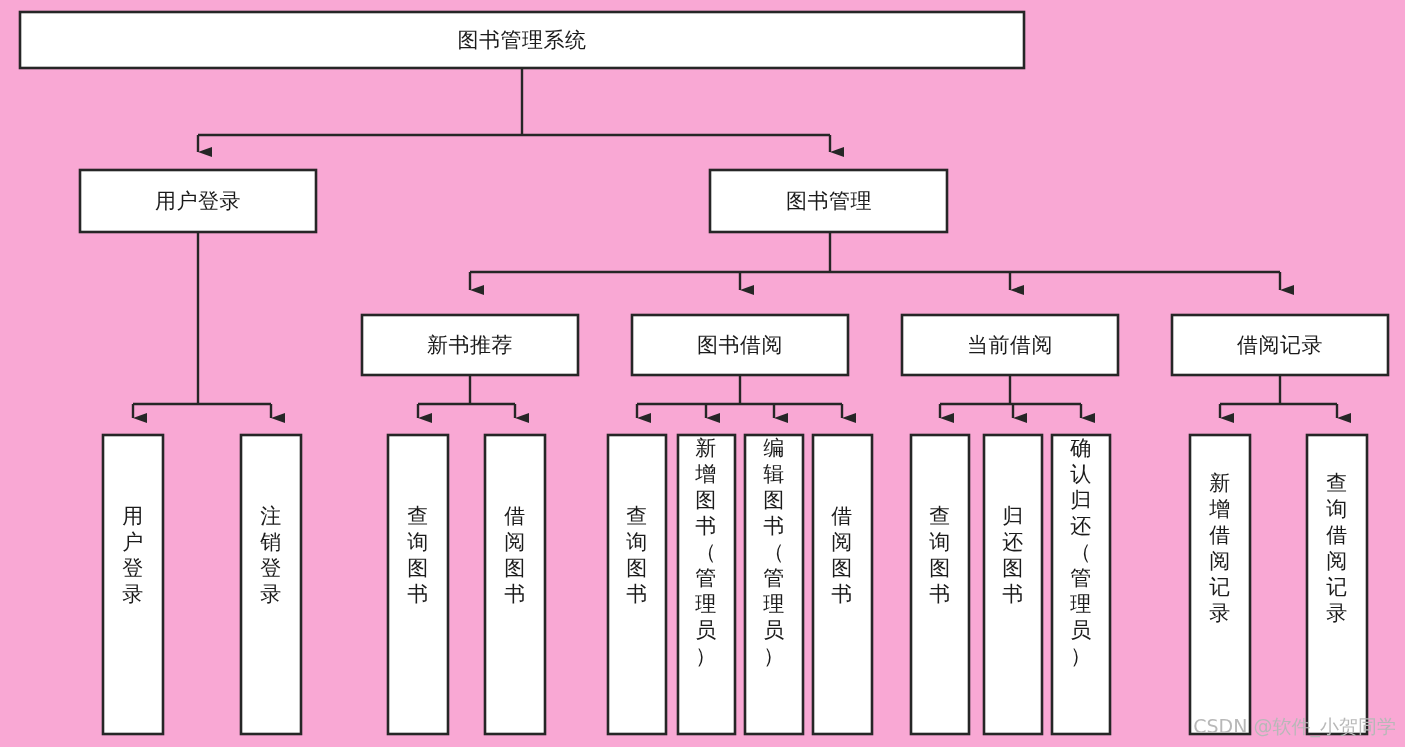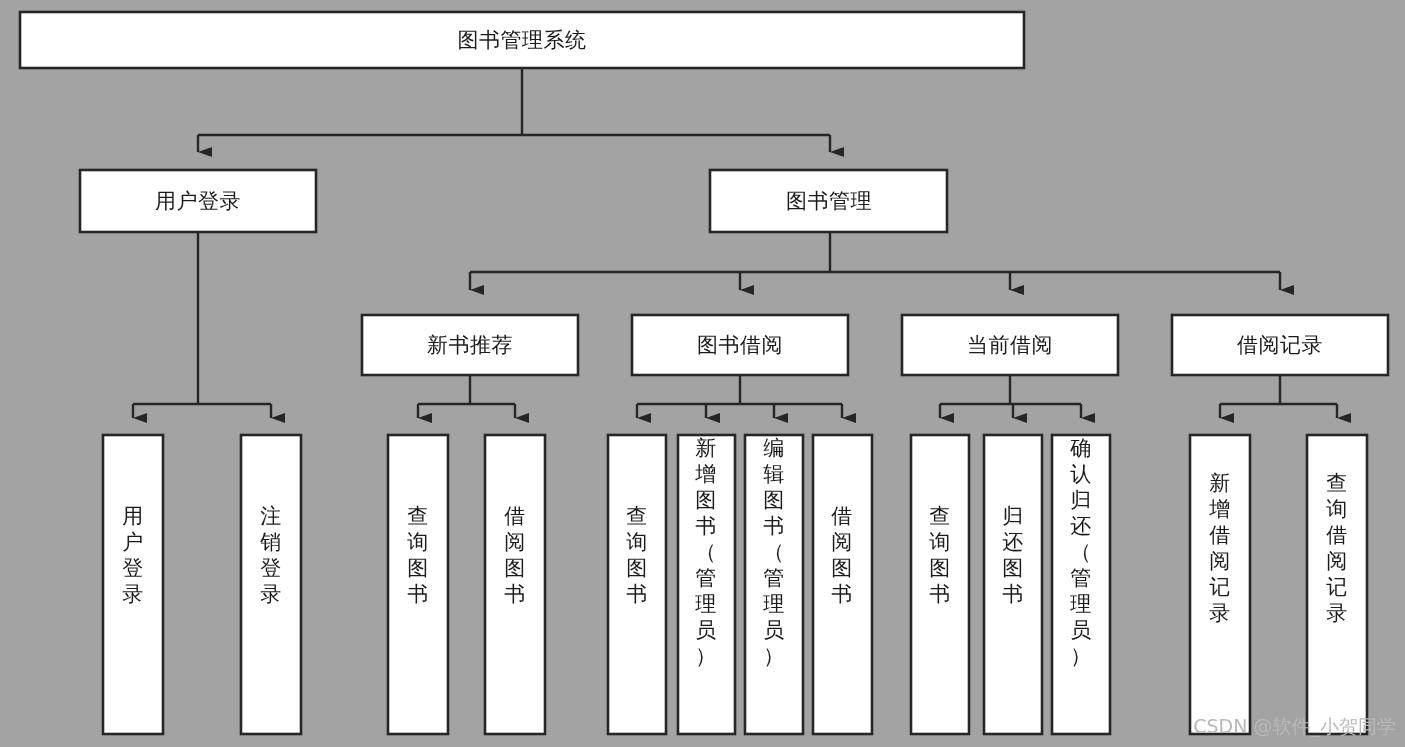--- a/index.html
+++ b/index.html
@@ -11,21 +11,21 @@
     width: 1405px;
     height: 747px;
     font-family: "DejaVu Sans", "Liberation Sans", sans-serif;
     overflow: hidden;
     position: relative;
   }
   #diagram-root {
     position: relative;
     width: 1405px;
     height: 747px;
-    background: #a3a3a3;
+    background: #f9a8d4;
   }
   svg.diagram-canvas {
     position: absolute;
     left: 0;
     top: 0;
     width: 1405px;
     height: 747px;
     display: block;
   }
   .node-rect {

